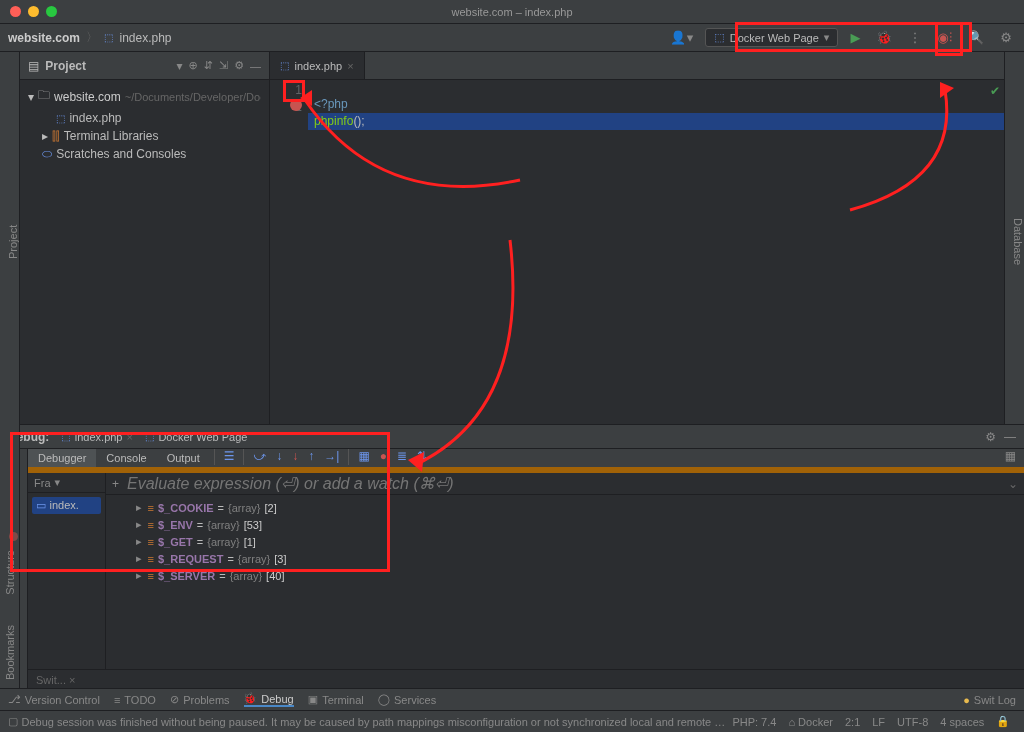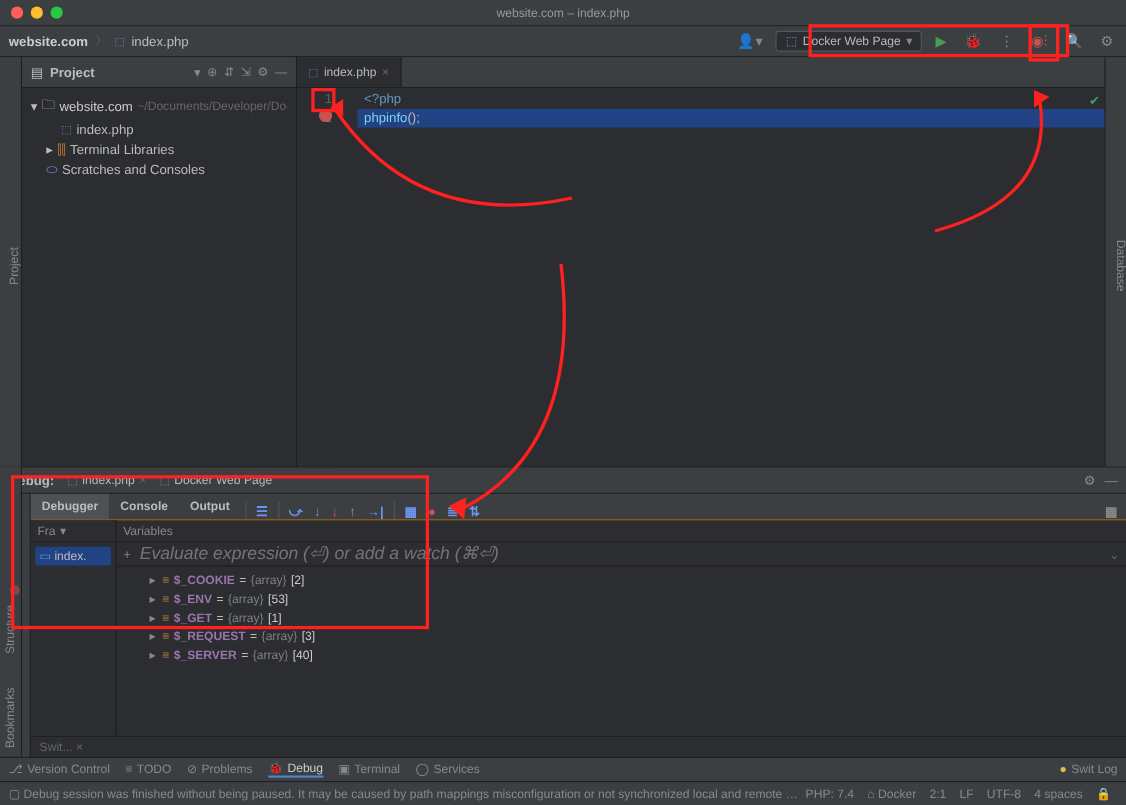--- a/index.html
+++ b/index.html
@@ -32,31 +32,31 @@
 .fld { color: #ccc; }
 .lib { color: #cc7832; }
 .editor-area { flex: 1; display: flex; flex-direction: column; background: #2b2d30; }
 .editor-tabs { height: 28px; background: #3c3f41; display: flex; align-items: center; border-bottom: 1px solid #1e1f22; }
 .editor-tab { padding: 0 10px; height: 100%; display: flex; align-items: center; gap: 5px; border-right: 1px solid #1e1f22; background: #2b2d30; font-size: 11px; }
 .editor-tab .close { color: #666; cursor: pointer; }
 .editor-body { display: flex; flex: 1; position: relative; }
 .gutter { width: 38px; background: #2b2d30; text-align: right; padding: 2px 6px 2px 2px; color: #606366; font-family: monospace; font-size: 12px; position: relative; }
 .gutter .ln { height: 17px; line-height: 17px; }
 .gutter .bp { position: absolute; left: 20px; top: 19px; width: 12px; height: 12px; border-radius: 50%; background: #c75450; }
-.code { flex: 1; font-family: monospace; font-size: 12px; padding: 2px 0; margin-left: 17px; }
+.code { flex: 1; font-family: monospace; font-size: 12px; padding: 16px 0; }
 .code .line { height: 17px; line-height: 17px; padding-left: 6px; }
-.code .line.hl { background: #214283; } .fn { color: #7dd3fc; } .tag { color: #6897bb; }
+.code .line.hl { background: #214283; } .fn { color: #84cc16; } .tag { color: #6897bb; }
 .check { position: absolute; right: 4px; top: 4px; color: #499c54; }
 .debug-panel { height: 266px; background: #2b2d30; border-top: 1px solid #1e1f22; display: flex; flex-direction: column; }
 .debug-head { height: 24px; background: #3c3f41; display: flex; align-items: center; padding: 0 8px; gap: 12px; border-bottom: 1px solid #1e1f22; }
 .debug-head .lbl { font-weight: bold; }
 .debug-tab { display: flex; align-items: center; gap: 4px; font-size: 11px; }
 .debug-head .close { color: #666; }
 .debug-head .right { margin-left: auto; display: flex; gap: 8px; color: #888; }
-.debug-toolbar { height: 24px; background: #3c3f41; display: flex; align-items: flex-end; border-bottom: 1px solid #a16207; font-weight: bold; }
+.debug-toolbar { height: 24px; background: #3c3f41; display: flex; align-items: flex-start; border-bottom: 6px solid #a16207; }
 .debug-left-bar { width: 28px; background: #3c3f41; border-right: 1px solid #1e1f22; display: flex; flex-direction: column; align-items: center; padding-top: 4px; gap: 8px; }
 .debug-left-bar .ic { color: #888; font-size: 12px; cursor: pointer; }
 .debug-left-bar .resume { color: #499c54; }
 .debug-left-bar .stop { color: #c75450; width: 10px; height: 10px; background: #c75450; }
 .debug-left-bar .bp2 { width: 9px; height: 9px; border-radius: 50%; background: #c75450; }
 .debug-toolbar .tab { padding: 0 10px; height: 100%; display: flex; align-items: center; font-size: 11px; cursor: pointer; }
 .debug-toolbar .tab.active { background: #4e5254; }
 .debug-toolbar .sep { width: 1px; height: 16px; background: #555; margin: 0 4px; }
 .debug-toolbar .tic { color: #6c95eb; padding: 0 5px; cursor: pointer; font-size: 12px; }
 .debug-body { flex: 1; display: flex; }
@@ -245,21 +245,20 @@
             <span>Fra</span>
               <span>▾</span>
           </div>
           <div class="frames-body">
             <div class="frame-item">
               <span style="color:#6c95eb">▭</span> <span>index.</span>
             </div>
           </div>
         </div>
         <div class="vars">
-          <div class="vars-head">Variables</div>
           <div class="watch-row">
             <span class="plus">+</span>
             <input placeholder="Evaluate expression (⏎) or add a watch (⌘⏎)" style="">
             <span style="color:#666">⌄</span>
           </div>
           <div class="var-list" id="var-list">
               <div class="var-row">
                 <span class="arrow">▸</span>
                 <span class="vic">≡</span> 
                 <span class="var-name">$_COOKIE</span> 

